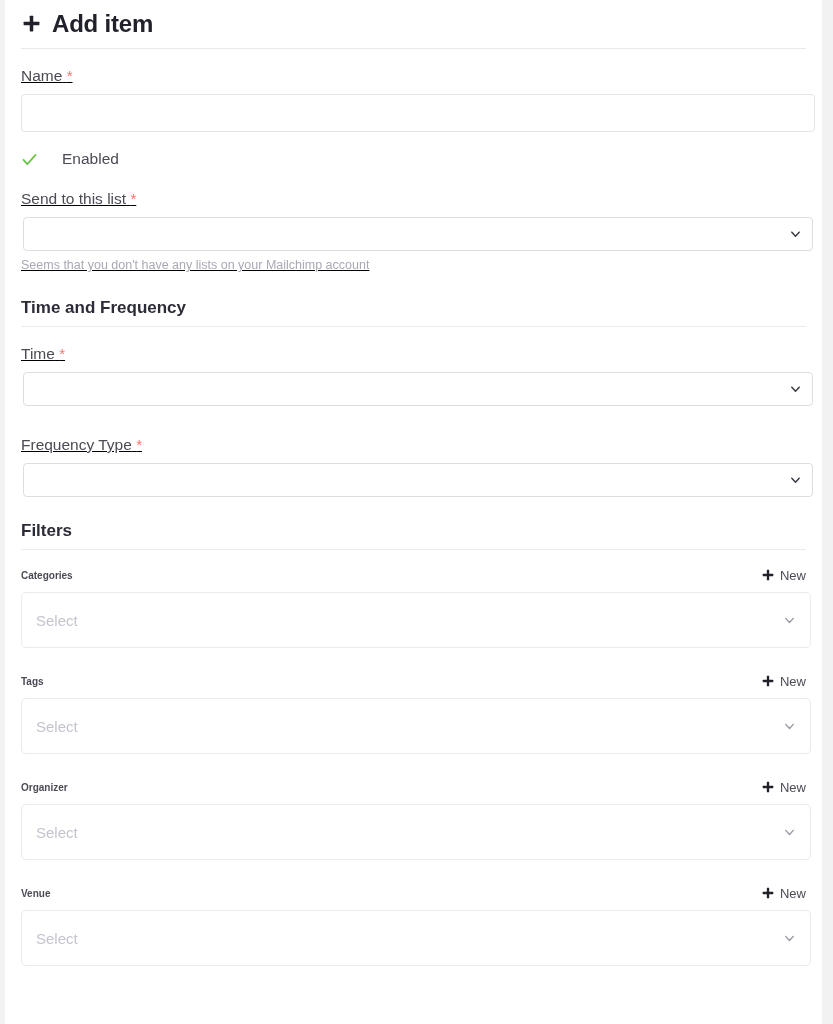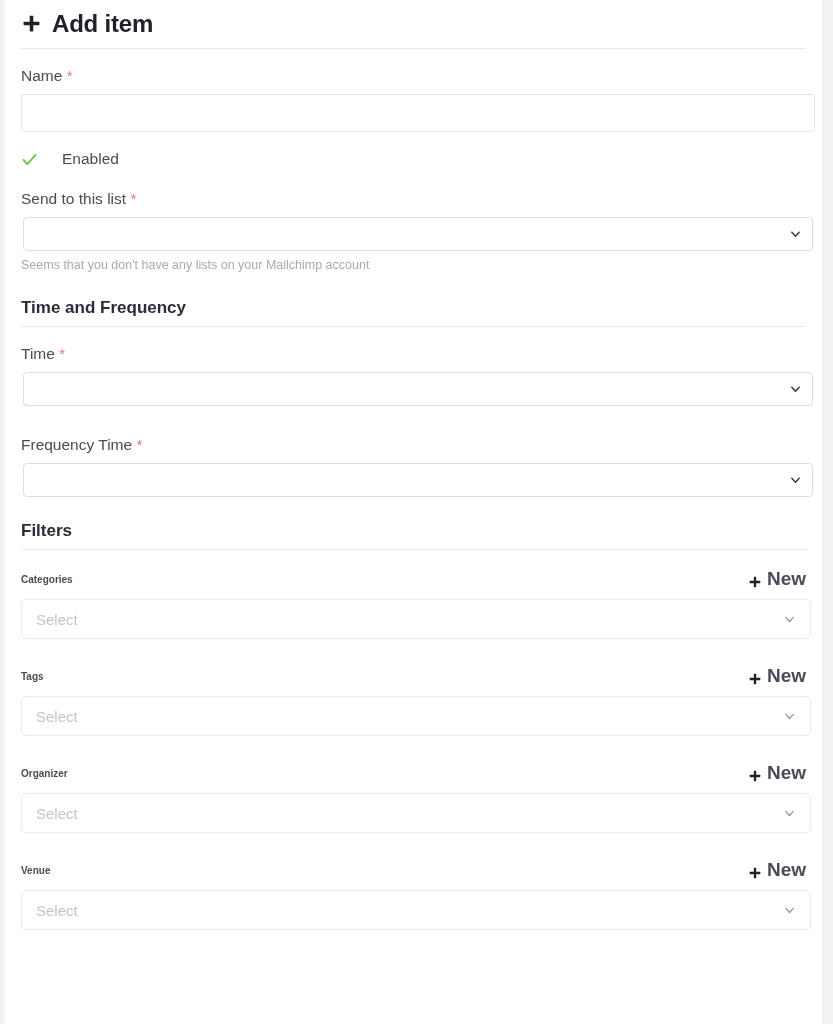--- a/index.html
+++ b/index.html
@@ -51,21 +51,21 @@
     font-weight: 700;
     color: #21212b;
     letter-spacing: -0.2px;
   }
   .head-rule {
     height: 1px; background: #e9e9ed;
     margin: 0 0 18px 0;
   }
 
   
-  .field { margin-bottom: 16px; }
+  .field { margin-bottom: 16px; text-decoration: underline; }
   .label {
     font-size: 15.5px;
     color: #4b4b55;
     margin-bottom: 9px;
     display: block;
   }
   .req { color: #f3756b; font-size: 15px; }
 
   .text-input {
     width: 794px; height: 38px;
@@ -133,37 +133,36 @@
     display: flex; align-items: center;
     justify-content: space-between;
     margin-bottom: 9px;
   }
   .filter-label {
     font-size: 10px;
     color: #4b4b55;
     font-weight: bold;
   }
   .new-link {
-    display: inline-flex; align-items: flex-end;
+    display: inline-flex; align-items: center;
     gap: 5px;
-    font-size: 19px;
+    font-size: 13px;
     color: #4b4b55;
     text-decoration: none;
     cursor: pointer;
-    font-weight: bold;
   }
   .new-link .np {
     font-weight: 700; font-size: 17px;
     color: #21212b; line-height: 1;
     transform: translateY(-1px);
   }
 
   .vselect {
     position: relative;
-    width: 790px; height: 40px;
+    width: 790px; height: 56px;
     border: 1px solid #eaeaef;
     border-radius: 5px;
     background: #fff;
     cursor: pointer;
   }
   .vselect .ph {
     position: absolute; left: 14px; top: 50%;
     transform: translateY(-50%);
     font-size: 15px;
     color: #c4c4cf;
@@ -256,21 +255,21 @@
           <span class="chev">
             <svg viewBox="0 0 24 24" width="11" height="11" fill="none" stroke="currentColor" stroke-width="3.2" stroke-linecap="round" stroke-linejoin="round">
               <polyline points="4,8 12,17 20,8"></polyline>
             </svg>
           </span>
         </div>
       </div>
 
       <div class="field" style="margin-top:30px;">
         <label class="label">
-          <span>Frequency Time</span>
+          <span>Frequency Type</span>
           <span class="req">*</span>
         </label>
         <div class="nselect">
           <span class="val"></span>
           <span class="chev">
             <svg viewBox="0 0 24 24" width="11" height="11" fill="none" stroke="currentColor" stroke-width="3.2" stroke-linecap="round" stroke-linejoin="round">
               <polyline points="4,8 12,17 20,8"></polyline>
             </svg>
           </span>
         </div>

